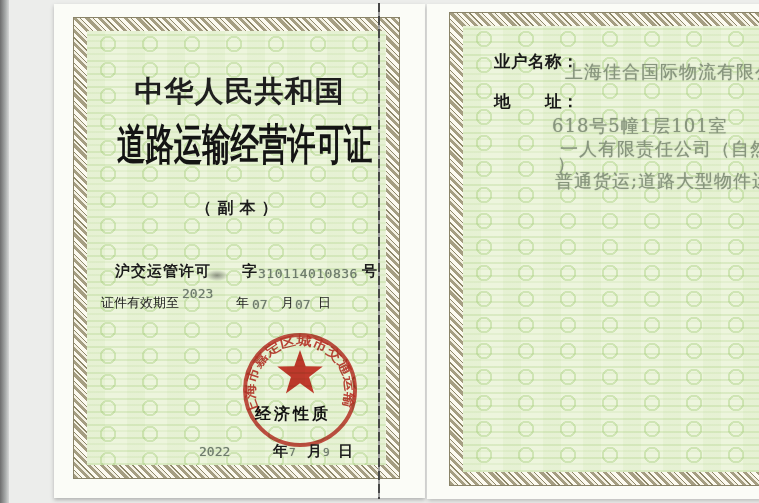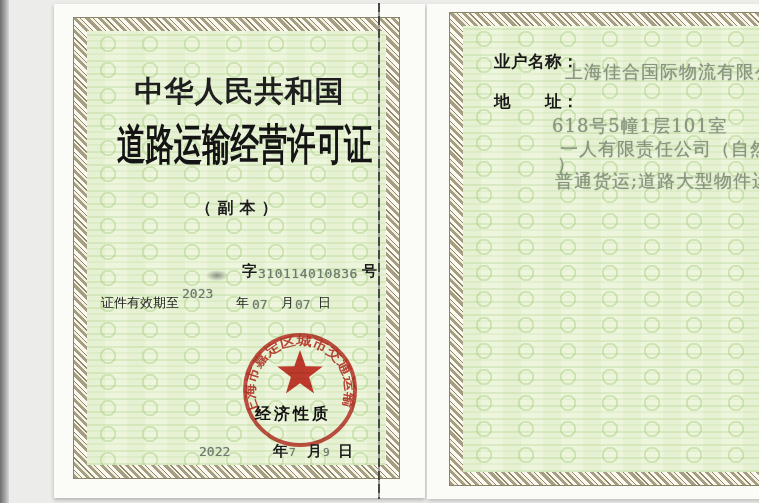--- a/index.html
+++ b/index.html
@@ -70,20 +70,21 @@
 
   <div class="left-edge"></div>
 
   <div class="page page-left">
     <div class="frame frame-left"></div>
 
     <div class="abs country">中华人民共和国</div>
     <div class="abs doc-title">道路运输经营许可证</div>
     <div class="abs subtitle">（副本）</div>
 
+    <div class="abs lbl-b" style="left:61px; top:258px; letter-spacing:1px;">沪交运管许可</div>
     <div class="smudge"></div>
     <div class="abs lbl-b" style="left:188px; top:258px;">字</div>
     <div class="abs print" style="left:204px; top:262px; font-size:13px; letter-spacing:.5px;">310114010836</div>
     <div class="abs lbl-b" style="left:308px; top:258px;">号</div>
 
     <div class="abs lbl-s" style="left:47px; top:290px;">证件有效期至</div>
     <div class="abs print" style="left:128px; top:282px; font-size:13px;">2023</div>
     <div class="abs lbl-s" style="left:182px; top:290px;">年</div>
     <div class="abs print" style="left:198px; top:293px; font-size:13px;">07</div>
     <div class="abs lbl-s" style="left:227px; top:290px;">月</div>

